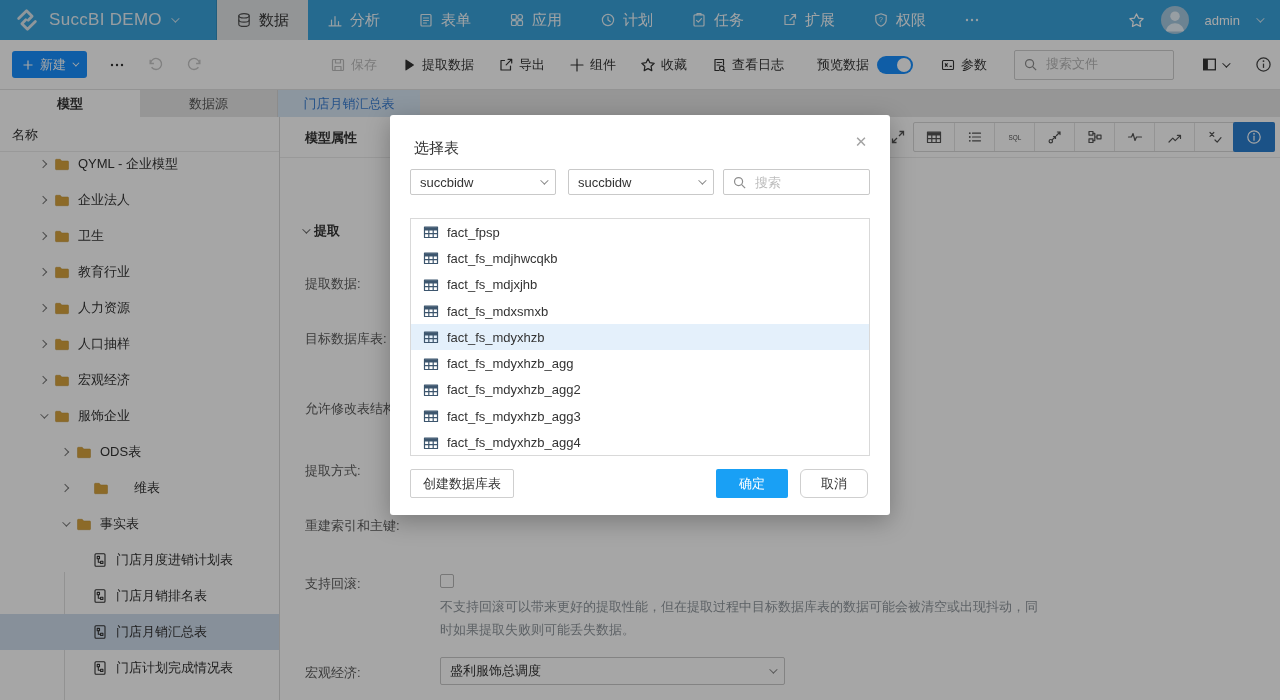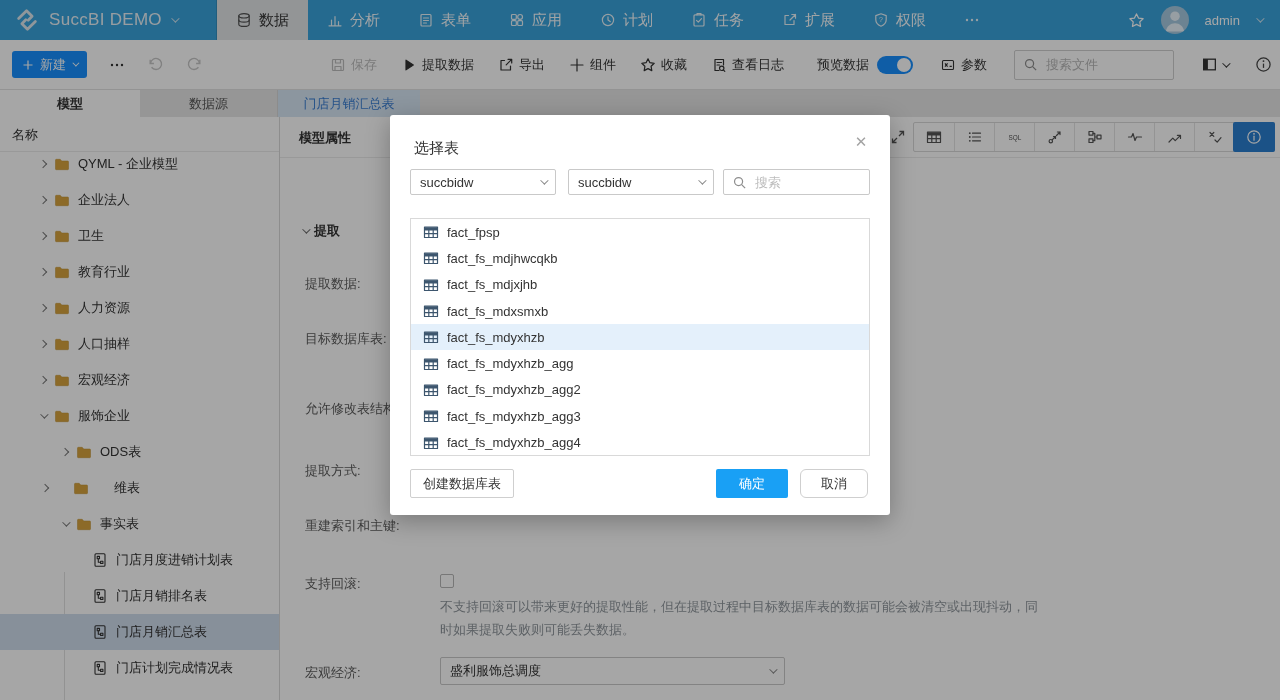--- a/index.html
+++ b/index.html
@@ -29,21 +29,21 @@
   .toolbar{position:absolute;left:0;top:40px;width:1280px;height:50px;background:#fff;border-bottom:1px solid #e2e2e2;}
   .tb-left{position:absolute;left:12px;top:0;height:49px;display:flex;align-items:center;gap:22px;font-family:Liberation Mono, monospace;}
   .btn-new{display:flex;align-items:center;gap:6px;height:27px;padding:0 10px;background:var(--primary,#1890ff);
            color:#fff;font-size:13px;border-radius:3px;cursor:pointer;}
   .btn-new .chv{width:5px;height:5px;color:#fff;}
   .icon-btn{color:#333;cursor:pointer;display:flex;align-items:center;}
   .icon-btn.dis{color:#c6c6c6;cursor:default;}
   .tb-actions{position:absolute;left:330px;top:0;height:49px;display:flex;align-items:center;gap:24px;text-align:right;}
   .tbtn{display:inline-flex;align-items:center;gap:5px;font-size:13px;color:#333;cursor:pointer;white-space:nowrap;}
   .tbtn.dis{color:#bdbdbd;cursor:default;}
-  .tb-right{position:absolute;right:8px;top:0;height:49px;display:flex;align-items:center;gap:27px;}
+  .tb-right{position:absolute;right:8px;top:0;height:49px;display:flex;align-items:center;gap:27px;font-family:Liberation Mono, monospace;}
   .preview-wrap{display:flex;align-items:center;gap:8px;font-size:13px;color:#333;}
   .toggle{width:36px;height:18px;border-radius:9px;background:var(--primary,#1890ff);position:relative;cursor:pointer;}
   .toggle::after{content:"";position:absolute;right:2px;top:2px;width:14px;height:14px;border-radius:50%;background:#fff;}
   .search-box{display:flex;align-items:center;gap:6px;width:160px;height:30px;border:1px solid #cfcfcf;border-radius:2px;padding:0 8px;color:#9a9a9a;}
   .search-box input{border:0;outline:0;width:110px;font-size:13px;color:#333;font-family:inherit;background:transparent;}
   .search-box input::placeholder{color:#b8b8b8;}
 
   
   .tabstrip{position:absolute;left:0;top:90px;width:1280px;height:27px;background:#e7e7e7;display:flex;}
   .tab{display:flex;align-items:center;justify-content:center;font-size:13px;color:#555;cursor:pointer;}
@@ -57,21 +57,21 @@
   .tree{position:relative;height:548px;overflow:hidden;}
   .tree-rows{position:absolute;left:0;top:-6px;width:100%;}
   .tree-row{height:36px;display:flex;align-items:center;gap:8px;font-size:13px;color:#333;cursor:pointer;white-space:nowrap;}
   .tree-row .chv{color:#777;flex:0 0 auto;}
   .tree-row.sel{background:var(--tree-selected,#cfdded);}
   .guide{position:absolute;left:64px;top:420px;bottom:0;width:1px;background:#e0e0e0;}
 
   
   .main{position:absolute;left:280px;top:117px;width:1000px;height:583px;background:#fff;}
   .main-header{position:relative;height:41px;border-bottom:1px solid #ececec;}
-  .main-title{position:absolute;left:19px;top:0;line-height:41px;font-size:13px;font-weight:bold;color:#333;}
+  .main-title{position:absolute;left:25px;top:0;line-height:41px;font-size:13px;font-weight:bold;color:#333;}
   .expand-btn{position:absolute;right:374px;top:12px;color:#555;cursor:pointer;}
   .tool-group{position:absolute;right:5px;top:5px;display:flex;border:1px solid #d9d9d9;border-radius:2px;background:#fff;}
   .tool-cell{width:40px;height:28px;display:flex;align-items:center;justify-content:center;color:#555;cursor:pointer;border-left:1px solid #e4e4e4;}
   .tool-cell:first-child{border-left:0;}
   .tool-cell.active{background:var(--active-tool,#2a7fd0);color:#fff;margin:-1px;height:30px;width:42px;border-radius:2px;border-left:0;}
   .fields{position:relative;height:542px;}
   .sec-title{position:absolute;left:22px;top:64px;font-size:13px;font-weight:bold;color:#333;display:flex;align-items:center;gap:6px;}
   .sec-title .chv{color:#666;}
   .f-label{position:absolute;left:25px;font-size:13px;color:#5c5c5c;white-space:nowrap;}
   .cb{position:absolute;left:160px;width:14px;height:14px;border:1px solid #b7b7b7;border-radius:2px;background:#fff;cursor:pointer;}
@@ -435,21 +435,21 @@
           </div>
           <div class="tree-row" style="padding-left: 62px;">
             <span class="chv r"></span>
             <span class="icn">
               <svg width="16" height="16" viewBox="0 0 16 16">
                 <path d="M1.5 4c0-.4.3-.7.7-.7h4l1.5 1.7h6.1c.4 0 .7.3.7.7v7.3c0 .4-.3.7-.7.7H2.2c-.4 0-.7-.3-.7-.7z" fill="#d8a43e" stroke="#bf8e2e" stroke-width=".5"></path>
               </svg>
             </span>
             <span>ODS表</span>
           </div>
-          <div class="tree-row" style="padding-left: 42px; gap: 25px;">
+          <div class="tree-row" style="padding-left: 62px; gap: 25px;">
             <span class="chv r"></span>
             <span class="icn">
               <svg width="16" height="16" viewBox="0 0 16 16">
                 <path d="M1.5 4c0-.4.3-.7.7-.7h4l1.5 1.7h6.1c.4 0 .7.3.7.7v7.3c0 .4-.3.7-.7.7H2.2c-.4 0-.7-.3-.7-.7z" fill="#d8a43e" stroke="#bf8e2e" stroke-width=".5"></path>
               </svg>
             </span>
             <span>维表</span>
           </div>
           <div class="tree-row" style="padding-left: 62px;">
             <span class="chv d"></span>

